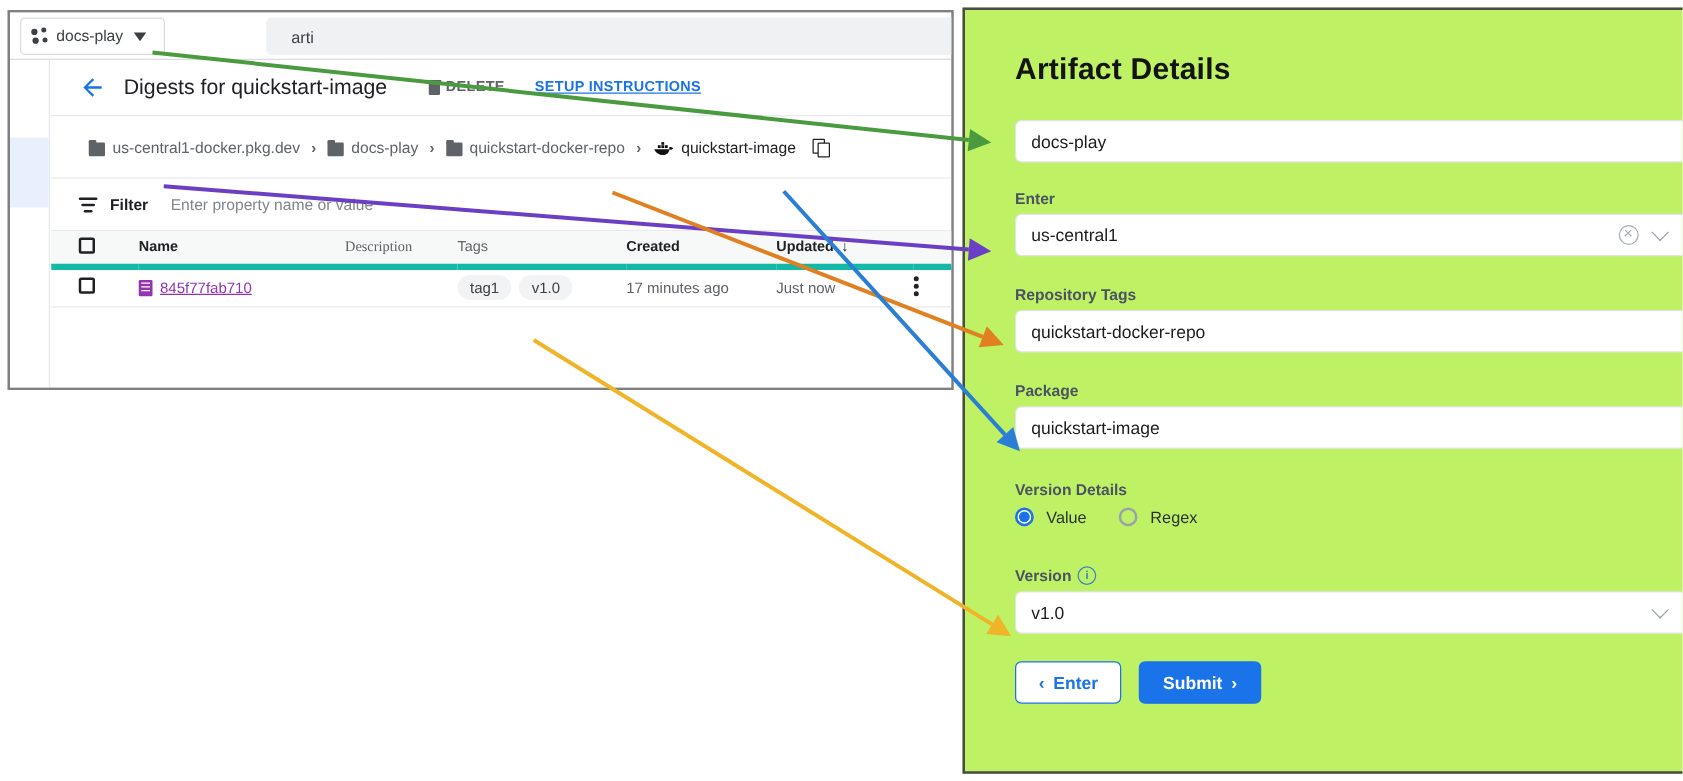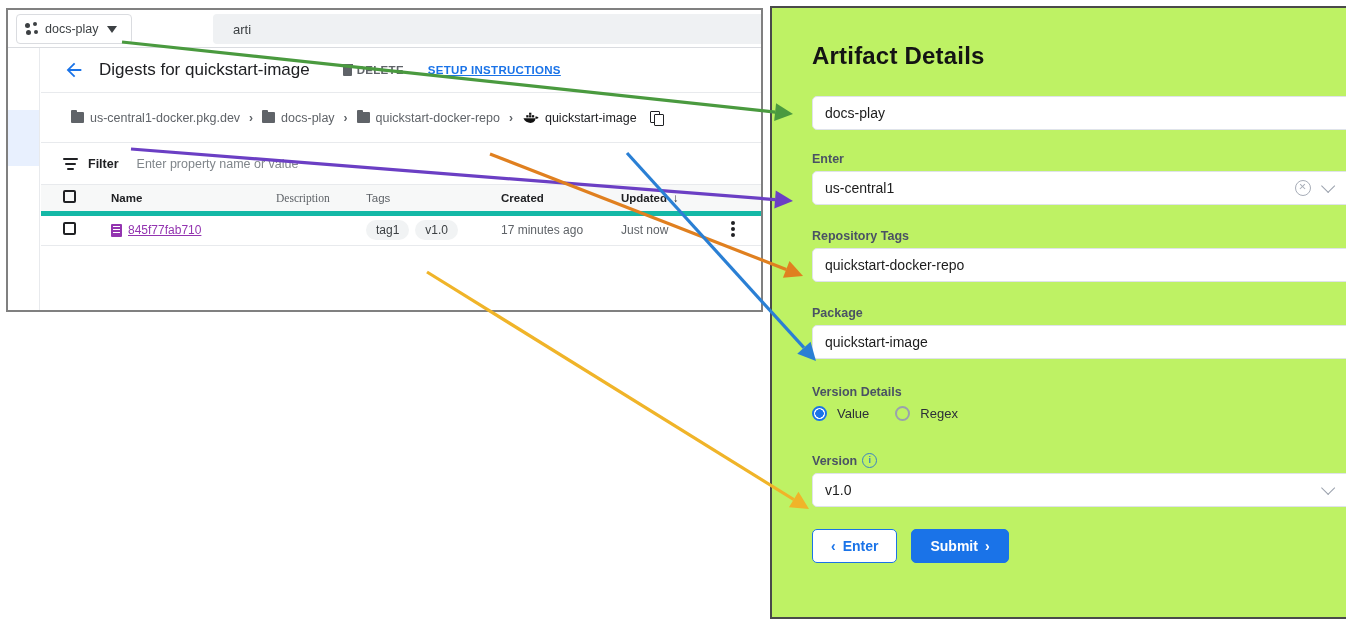--- a/index.html
+++ b/index.html
@@ -59,21 +59,21 @@
   .act-delete{display:flex;align-items:center;gap:4px;font-size:11.5px;color:#5f6368;font-weight:600;letter-spacing:.3px;}
   .trash-icon{width:11px;height:12px;position:relative;display:inline-block;}
   .trash-icon::before{content:"";position:absolute;left:1px;top:2px;width:9px;height:10px;background:#5f6368;border-radius:0 0 1px 1px;}
   .trash-icon::after{content:"";position:absolute;left:0;top:0px;width:11px;height:2px;background:#5f6368;}
   .act-setup{font-size:11.5px;color:#1a73e8;font-weight:600;letter-spacing:.3px;text-decoration:underline;}
 
   .breadcrumb{
     height:50px;display:flex;align-items:center;padding-left:30px;
     border-bottom:1px solid #e8eaed;box-sizing:border-box;gap:9px;
   }
-  .crumb{display:flex;align-items:center;gap:6px;font-size:12.5px;color:#5f6368;white-space:nowrap;}
+  .crumb{display:flex;align-items:flex-end;gap:6px;font-size:12.5px;color:#5f6368;white-space:nowrap;}
   .crumb.last{color:#202124;}
   .folder-icon{
     width:13px;height:11px;background:#5f6368;border-radius:1px;position:relative;flex:0 0 auto;
   }
   .folder-icon::before{content:"";position:absolute;left:0;top:-2px;width:6px;height:3px;background:#5f6368;border-radius:1px 1px 0 0;}
   .sep{color:#5f6368;font-size:12px;font-weight:bold;}
   .copy-icon{width:13px;height:14px;position:relative;flex:0 0 auto;margin-left:4px;}
   .copy-icon::before{content:"";position:absolute;left:0;top:0;width:8px;height:10px;border:1.6px solid #202124;border-radius:1px;}
   .copy-icon::after{content:"";position:absolute;left:4px;top:3px;width:8px;height:10px;border:1.6px solid #202124;border-radius:1px;background:#fff;}
 

